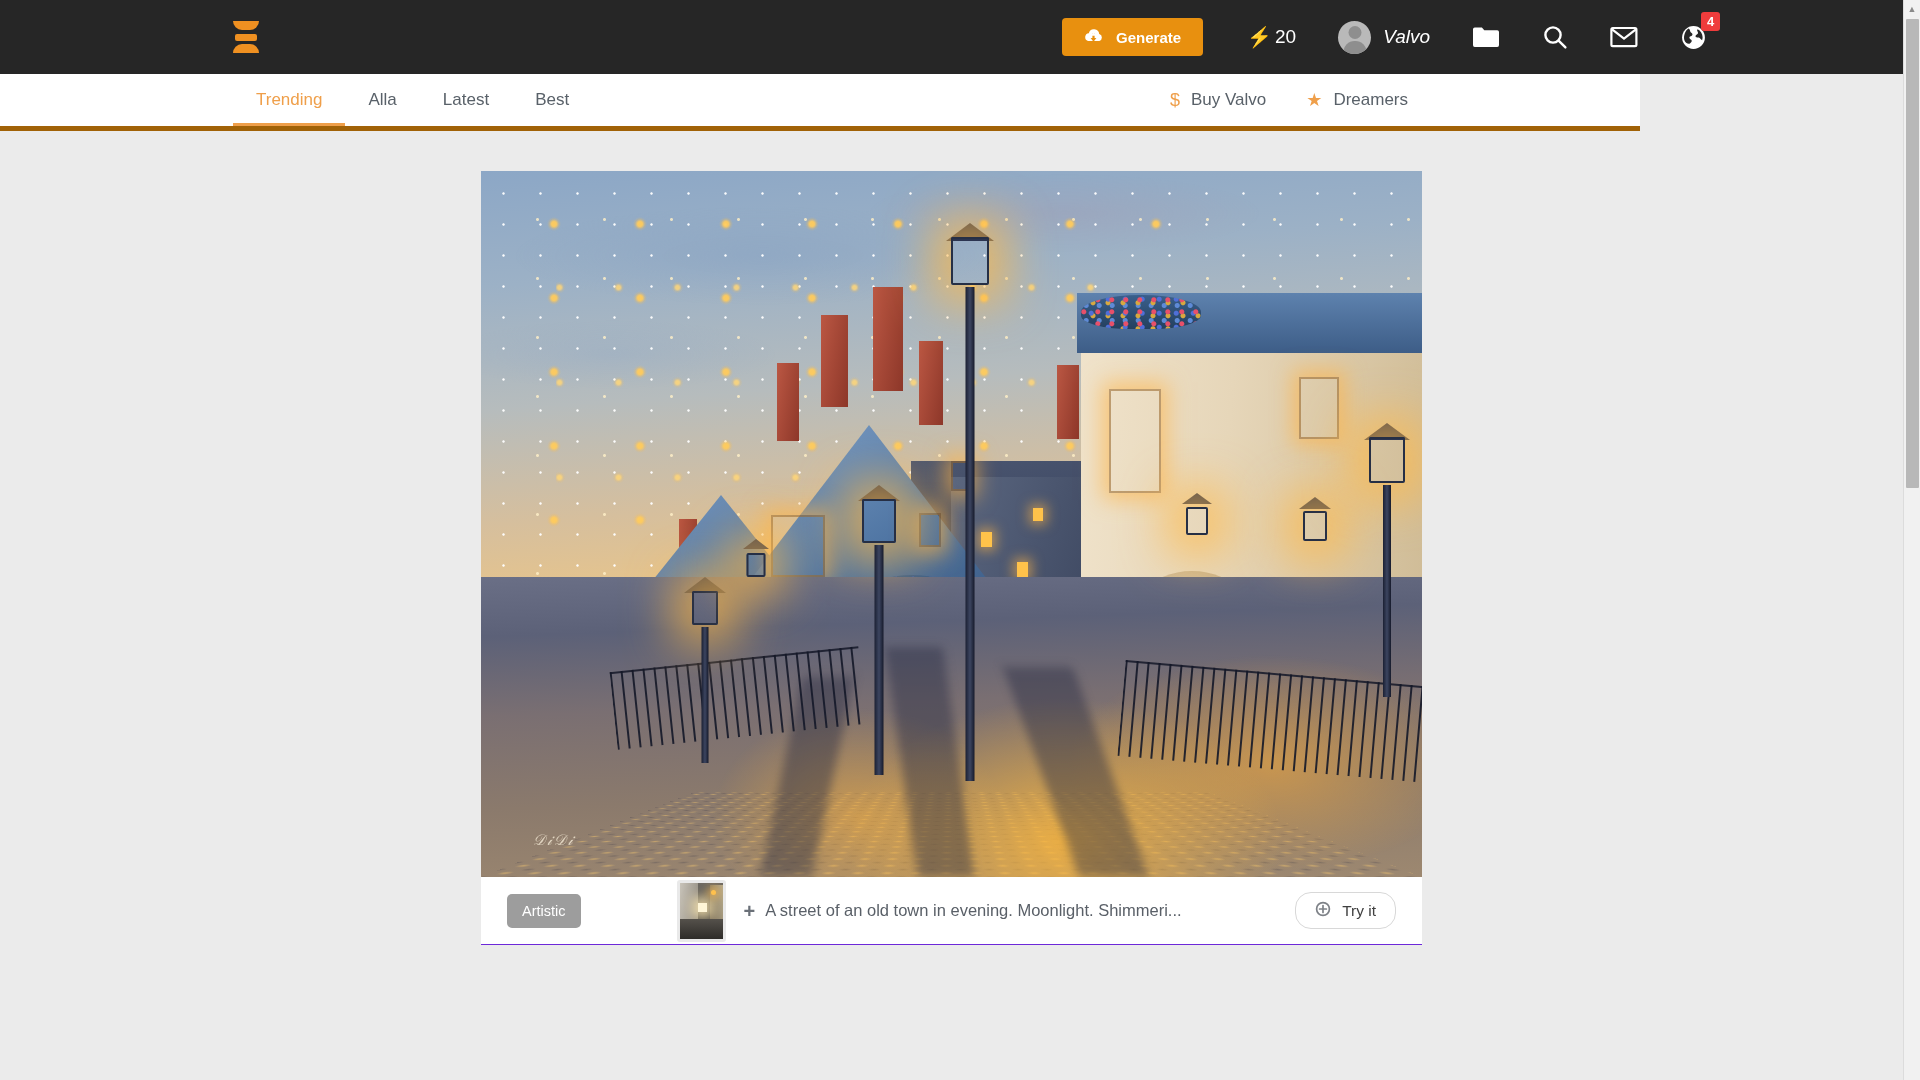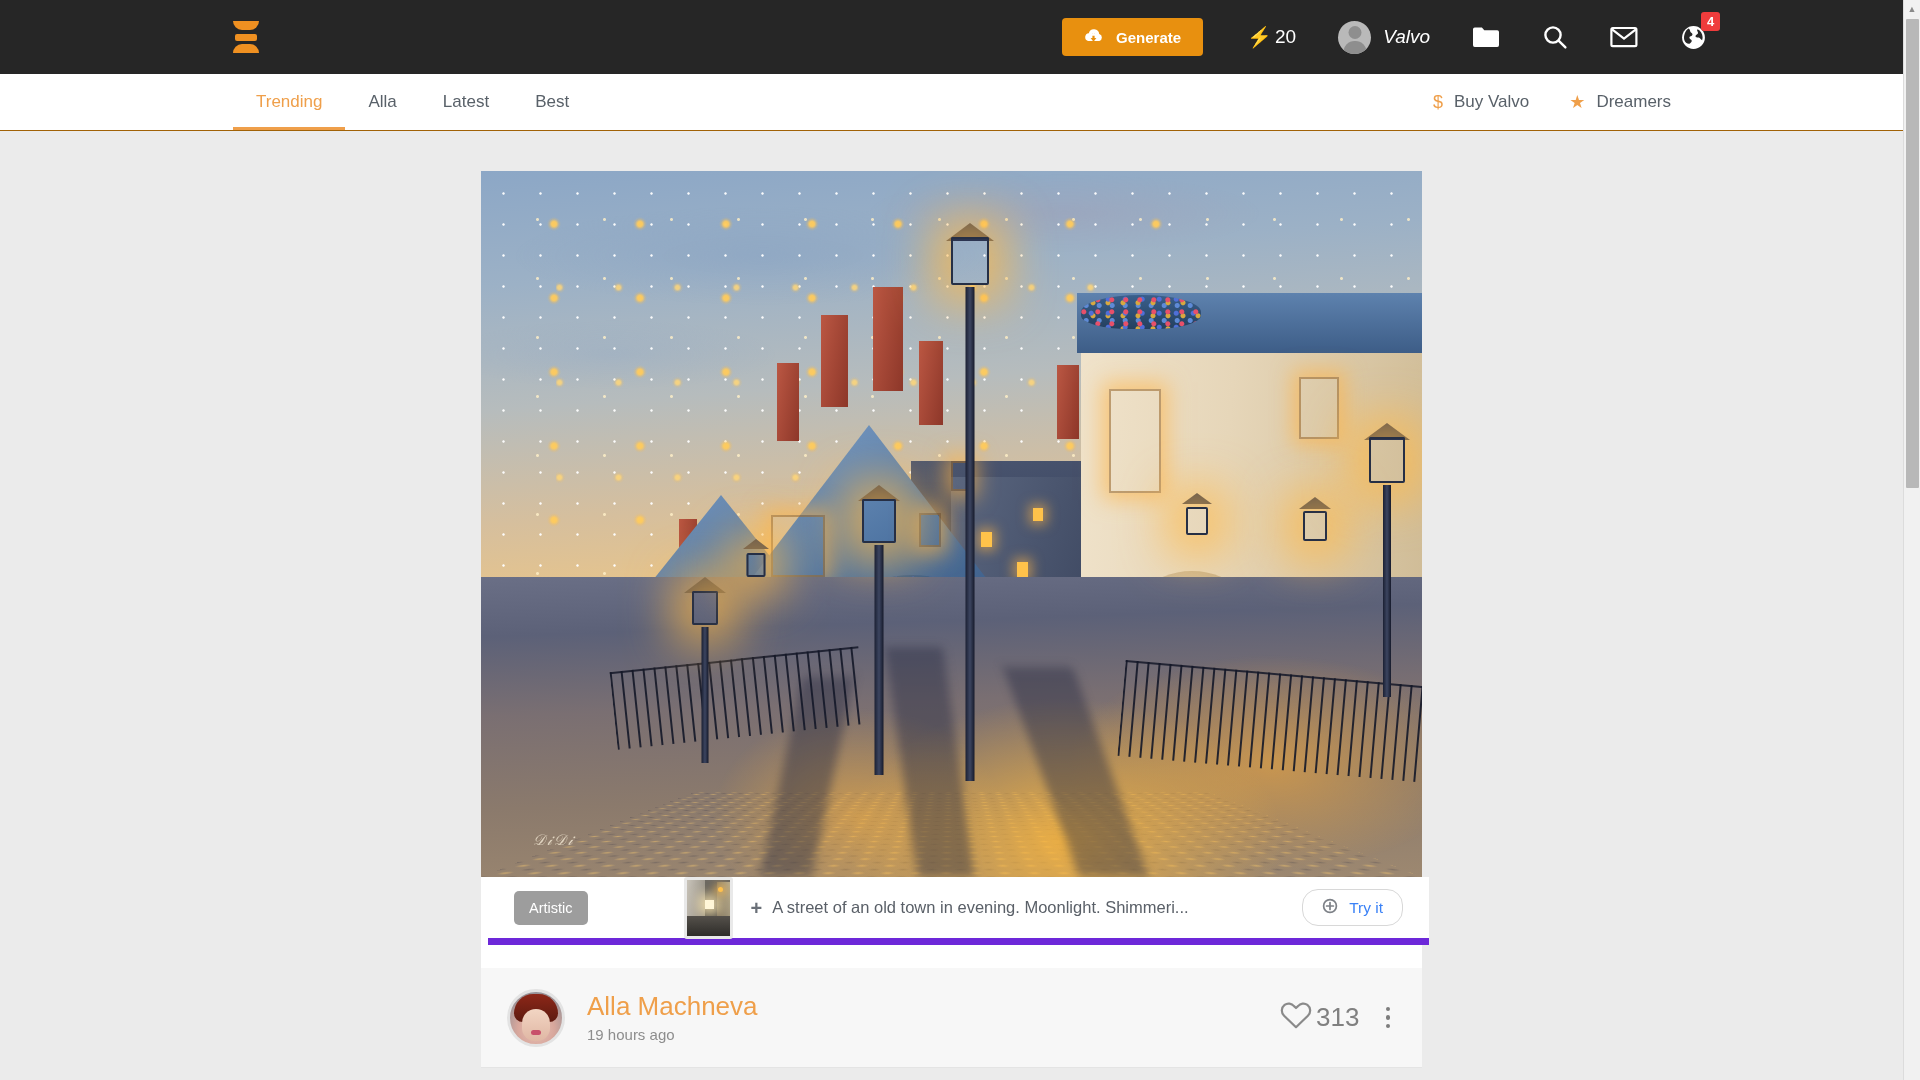--- a/index.html
+++ b/index.html
@@ -81,23 +81,23 @@
     background: #ef3c3c; color: #fff;
     font-size: 13px; font-weight: bold;
     min-width: 19px; height: 19px; border-radius: 3px;
     display: flex; align-items: center; justify-content: center;
     padding: 0 3px;
   }
 
   
   .navbar {
     position: absolute; top: 74px; left: 0;
-    width: 1903px; height: 57px;
+    width: 1640px; height: 57px;
     background: #ffffff;
-    border-bottom: 1px solid #a16207;
+    border-bottom: 5px solid #a16207;
     display: flex; align-items: stretch;
   }
   .nav-left { display: flex; margin-left: 233px; }
   .nav-tab {
     display: flex; align-items: center; justify-content: center;
     padding: 0 23px; font-size: 17px; color: #596169;
     cursor: pointer; position: relative; white-space: nowrap;
   }
   .nav-tab.active { color: #ef9f4a; }
   .nav-tab.active::after {
@@ -317,21 +317,21 @@
     position: absolute; left: 52px; bottom: 28px;
     color: rgba(255,245,225,.72); font-size: 15px;
     font-family: "Liberation Serif", serif; font-style: italic;
     letter-spacing: 2px;
   }
 
   
   .promptbar {
     width: 941px; height: 68px;
     background: #fff; display: flex; align-items: center;
-    padding: 12px 26px; border-bottom: 7px solid #6d28d9; margin-left: 7px;
+    padding: 12px 26px; border-bottom: 1px solid #6d28d9;
   }
   .tag {
     background: #9d9d9d; color: #fff; font-size: 14.5px;
     padding: 9px 15px; border-radius: 5px; cursor: pointer;
     white-space: nowrap;
   }
   .thumb {
     width: 49px; height: 62px; margin-left: 96px;
     border: 3px solid #e9e9e9; border-radius: 3px;
     overflow: hidden; position: relative; cursor: pointer; flex: none;
@@ -353,21 +353,21 @@
     font-weight: bold; line-height: 1; cursor: pointer;
   }
   .prompt-text {
     margin-left: 10px; font-size: 16.5px; color: #5a6068;
     white-space: nowrap; overflow: hidden; cursor: pointer;
   }
   .tryit {
     margin-left: auto;
     display: flex; align-items: center; gap: 11px;
     border: 1px solid #d8d8d8; border-radius: 16px; background: #fff;
-    height: 37px; padding: 0 19px; font-size: 15.5px; color: #3b82f6;
+    height: 37px; padding: 0 19px; font-size: 15.5px; color: #404040;
     cursor: pointer; white-space: nowrap;
     font-family: "Liberation Sans", sans-serif;
   }
 
   
   .authorbar {
     width: 941px; height: 100px; margin: 23px auto 0;
     background: #f7f7f7; border-bottom: 1px solid #e4e4e4;
     display: flex; align-items: center; padding: 0 26px;
   }
@@ -630,44 +630,20 @@
           <svg width="16" height="16" viewBox="0 0 16 16" fill="none" stroke="#7d8187" stroke-width="1.7">
             <circle cx="8" cy="8" r="6.4"></circle>
             <line x1="8" y1="4.6" x2="8" y2="11.4" stroke-linecap="round"></line>
             <line x1="4.6" y1="8" x2="11.4" y2="8" stroke-linecap="round"></line>
           </svg>
         </span>
         <span>Try it</span>
       </button>
     </div>
 
-    <div class="authorbar">
-      <span class="avatar-lg">
-        <span class="hair"></span>
-          <span class="face"></span>
-          <span class="lips"></span>
-      </span>
-      <span class="author-meta">
-        <span class="author-name">Alla Machneva</span>
-        <span class="author-time">19 hours ago</span>
-      </span>
-      <span class="likes">
-        <span>
-          <svg width="34" height="31" viewBox="0 0 34 31" fill="none" stroke="#8a8a8a" stroke-width="2.2">
-            <path d="M17 27.2 5.1 15.8C1.9 12.8 2.1 7.6 5.6 4.9c2.9-2.2 7-1.6 9.4 1.2L17 8l2-1.9c2.4-2.8 6.5-3.4 9.4-1.2 3.5 2.7 3.7 7.9.5 10.9z" stroke-linejoin="round"></path>
-          </svg>
-        </span>
-        <span class="like-count">313</span>
-      </span>
-      <span class="kebab">
-        <i></i>
-          <i></i>
-          <i></i>
-      </span>
-    </div>
 
   </div>
 </div>
 
 <div class="scrollbar">
   <div class="sb-up">▲</div>
   <div class="sb-thumb"></div>
 </div>
 
 </body></html>

